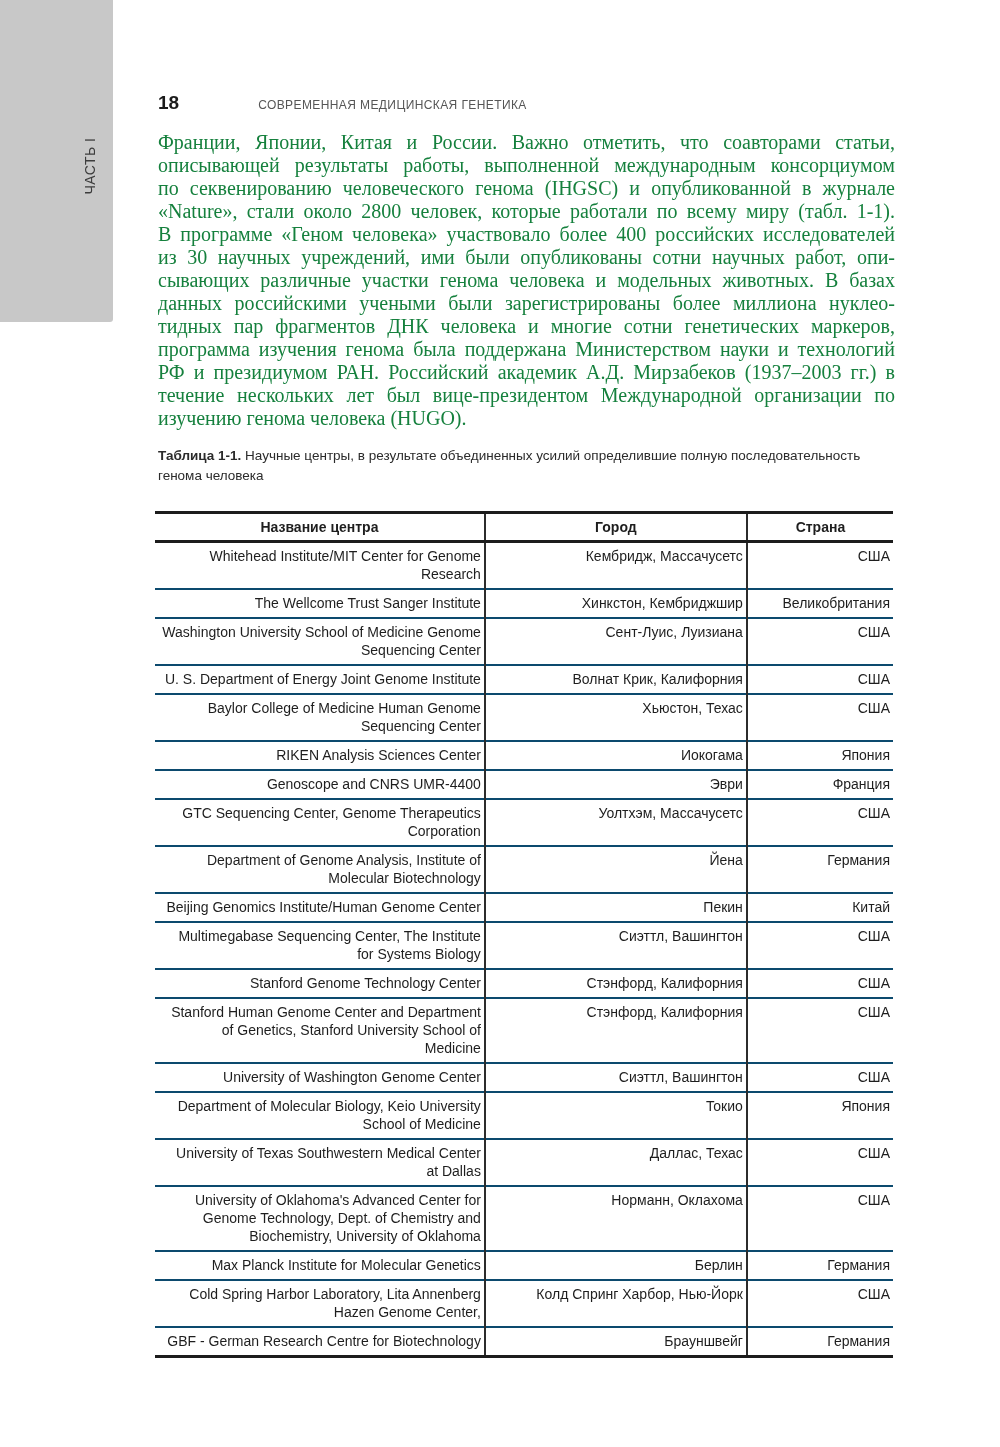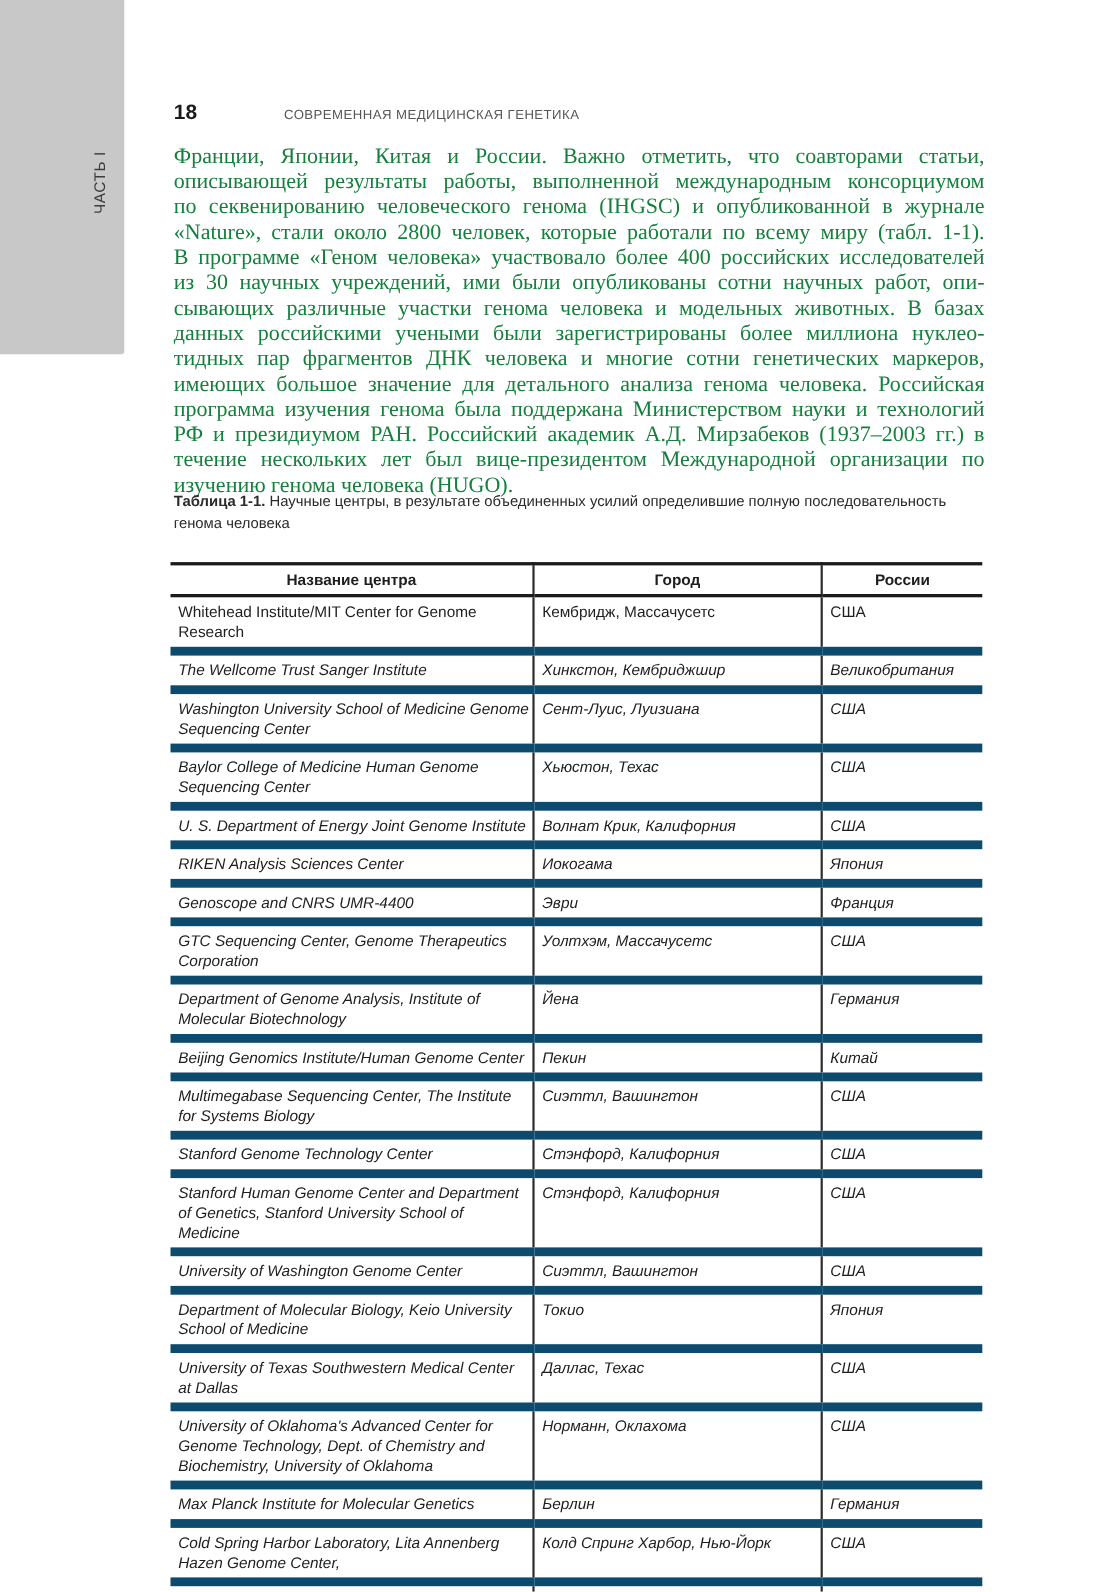--- a/index.html
+++ b/index.html
@@ -52,23 +52,23 @@
     border-collapse:collapse; table-layout:fixed;
     font-family:"Liberation Sans", sans-serif; font-size:14px; line-height:18px;
     color:#1e1e1e;
     border-top:3px solid #1c1c1c; border-bottom:3px solid #1c1c1c;
   }
   table.centers th {
     font-weight:700; text-align:center; padding:4px 6px;
     border-bottom:3px solid #1c1c1c; font-size:14px;
   }
   table.centers td {
-    padding:4px 3px 5px 7px; vertical-align:top; text-align:left;
-  }
-  table.centers tbody tr + tr td { border-top:8px solid #0c4a6e;font-style:italic; }
+    padding:4px 3px 5px 7px; vertical-align:top; text-align:right;
+  }
+  table.centers tbody tr + tr td { border-top:2px solid #0c4a6e; }
   table.centers th:nth-child(2), table.centers th:nth-child(3),
   table.centers td:nth-child(2), table.centers td:nth-child(3) {
     border-left:2px solid #2c2c2c;
   }
 </style>
 </head>
 <body>
 
 <div class="page">
 
@@ -93,21 +93,20 @@
       <div class="pline">В программе «Геном человека» участвовало более 400 российских исследователей</div>
 
       <div class="pline">из 30 научных учреждений, ими были опубликованы сотни научных работ, опи-</div>
 
       <div class="pline">сывающих различные участки генома человека и модельных животных. В базах</div>
 
       <div class="pline">данных российскими учеными были зарегистрированы более миллиона нуклео-</div>
 
       <div class="pline">тидных пар фрагментов ДНК человека и многие сотни генетических маркеров,</div>
 
-      <div class="pline">имеющих большое значение для детального анализа генома человека. Российская</div>
 
       <div class="pline">программа изучения генома была поддержана Министерством науки и технологий</div>
 
       <div class="pline">РФ и президиумом РАН. Российский академик А.Д. Мирзабеков (1937–2003 гг.) в</div>
 
       <div class="pline">течение нескольких лет был вице-президентом Международной организации по</div>
 
       <div class="pline">изучению генома человека (HUGO).</div>
     </div>
 
@@ -119,21 +118,21 @@
   <table class="centers">
     <colgroup>
       <col style="width:44.7%">
       <col style="width:35.5%">
       <col style="width:19.8%">
     </colgroup>
     <thead>
       <tr>
         <th>Название центра</th>
         <th>Город</th>
-        <th>России</th>
+        <th>Страна</th>
       </tr>
     </thead>
     <tbody>
 
         <tr>
           <td>Whitehead Institute/MIT Center for Genome Research</td>
           <td>Кембридж, Массачусетс</td>
           <td>США</td>
         </tr>
 
@@ -143,28 +142,28 @@
           <td>Великобритания</td>
         </tr>
 
         <tr>
           <td>Washington University School of Medicine Genome Sequencing Center</td>
           <td>Сент-Луис, Луизиана</td>
           <td>США</td>
         </tr>
 
         <tr>
+          <td>U. S. Department of Energy Joint Genome Institute</td>
+          <td>Волнат Крик, Калифорния</td>
+          <td>США</td>
+        </tr>
+
+        <tr>
           <td>Baylor College of Medicine Human Genome Sequencing Center</td>
           <td>Хьюстон, Техас</td>
-          <td>США</td>
-        </tr>
-
-        <tr>
-          <td>U. S. Department of Energy Joint Genome Institute</td>
-          <td>Волнат Крик, Калифорния</td>
           <td>США</td>
         </tr>
 
         <tr>
           <td>RIKEN Analysis Sciences Center</td>
           <td>Иокогама</td>
           <td>Япония</td>
         </tr>
 
         <tr>

